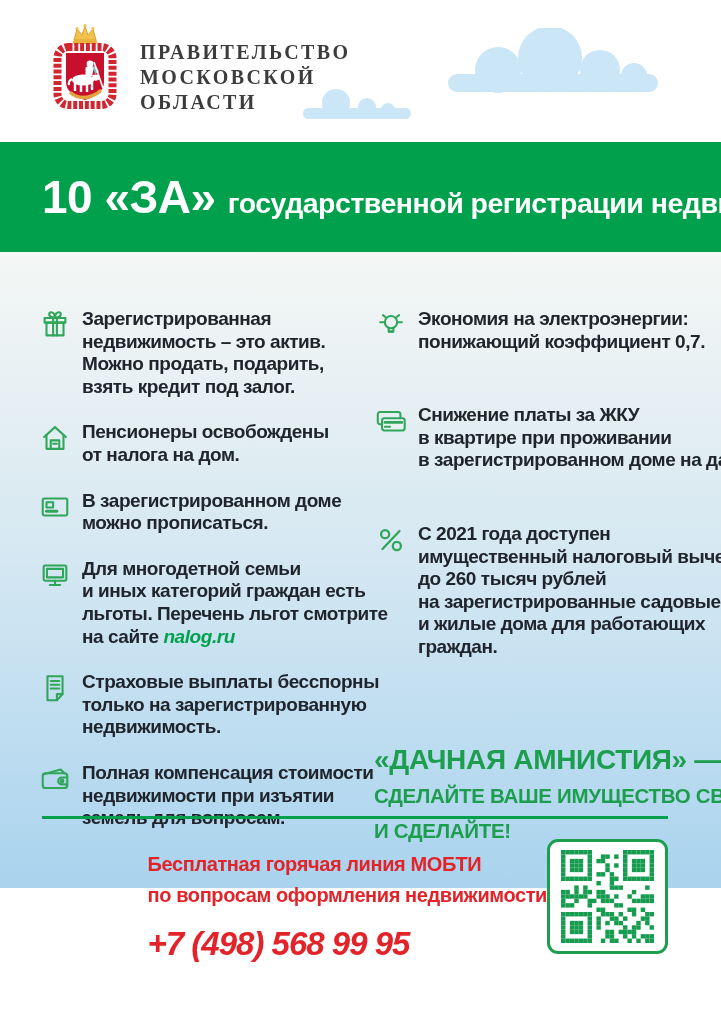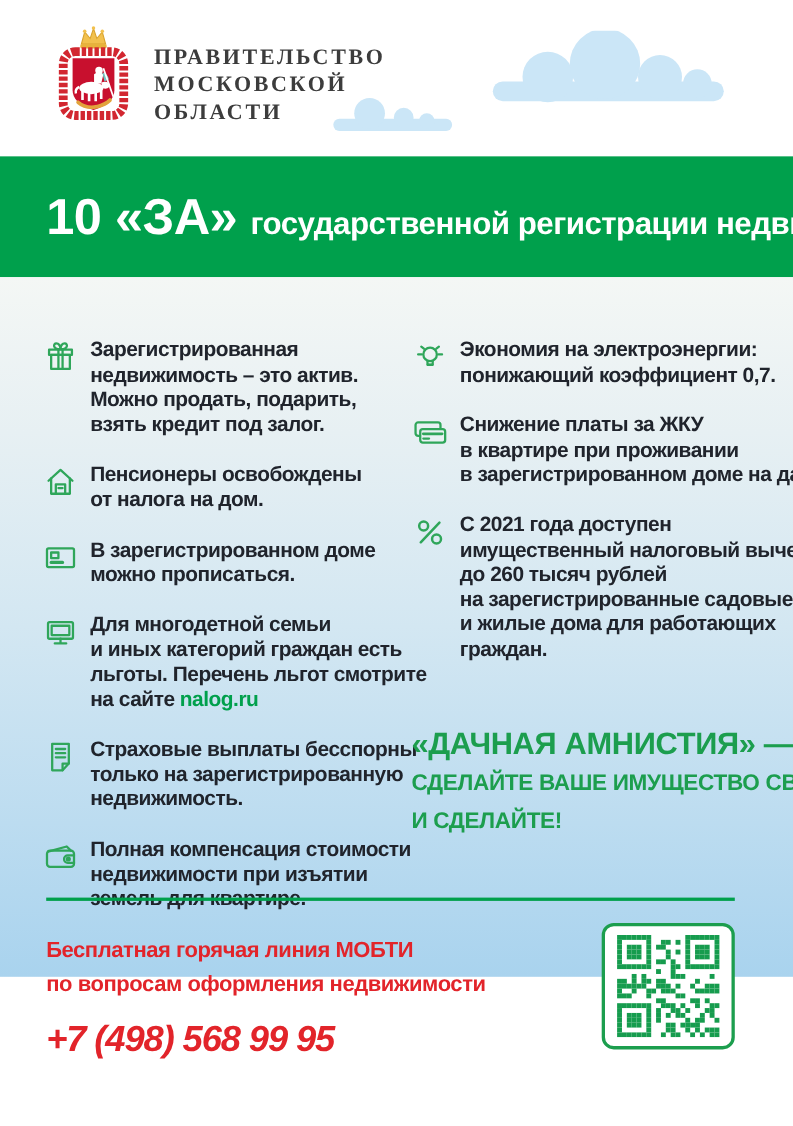--- a/index.html
+++ b/index.html
@@ -22,35 +22,35 @@
     color:#ffffff;font-weight:bold;letter-spacing:-0.5px;white-space:nowrap;}
   .banner-big{font-size:46px;}
   .banner-rest{font-size:28.5px;}
 
   
   .content{position:relative;height:636px;
     background:linear-gradient(180deg,#f4f7f5 0%,#e7f0f3 22%,#d3e7f2 50%,#bcdcf0 78%,#a9d3ee 100%);}
   .columns{display:flex;padding:56px 0 0 38px;}
   .col{display:flex;flex-direction:column;}
   .col-left{width:336px;}
-  .col-right{width:330px;}
+  .col-right{width:330px;gap:28px;}
   .item{display:flex;align-items:flex-start;margin-bottom:23px;}
   .item .icon{flex:none;width:34px;height:34px;margin-right:10px;}
   .item .icon svg{display:block;}
   .itext{margin:0;font-size:19px;font-weight:bold;color:#20242c;
     line-height:22.6px;letter-spacing:-0.45px;white-space:pre;}
-  .link{color:#00A04C;}
+  .link{color:#00A04C;font-style:italic;}
 
   .slogan{margin-top:36px;color:#1c9e4e;font-weight:bold;letter-spacing:-0.3px;}
   .slogan-l1{font-size:28px;line-height:28px;margin-bottom:9px;white-space:nowrap;}
   .slogan-l2,.slogan-l3{font-size:20.5px;line-height:26px;margin-bottom:9px;white-space:nowrap;}
 
   
   .hotline{position:absolute;left:42px;top:564px;width:626px;
-    border-top:3px solid #00A04C;display:flex;justify-content:space-between;align-items:flex-start;}
+    border-top:3px solid #00A04C;display:flex;justify-content:flex-end;align-items:flex-start;}
   .hotline-text{margin-top:30px;color:#E2242A;font-weight:bold;}
   .hotline-line{font-size:20px;line-height:31px;letter-spacing:-0.4px;white-space:nowrap;}
   .phone{margin-top:14px;font-size:33px;letter-spacing:-1px;white-space:nowrap;font-style:italic;}
   .qr{margin-top:20px;flex:none;width:99px;height:93px;background:#ffffff;
     border:3px solid #1c9e4e;border-radius:11px;padding:8px;}
   .qr svg{display:block;}
 </style>
 </head>
 <body>
 
@@ -187,21 +187,21 @@
             <span class="icon">
               <svg width="34" height="34" viewBox="0 0 36 36" fill="none" stroke="#2FA65A" stroke-width="2.2" stroke-linecap="round" stroke-linejoin="round">
                 <path d="M6,13 L24,8 L28,12"></path>
                 <rect x="5" y="12" width="26" height="15.5" rx="3"></rect>
                 <path d="M31,16.5 h-6 a3.6,3.6 0 0 0 0,7.2 h6"></path>
                 <circle cx="25.5" cy="20" r="1.4" fill="#2FA65A"></circle>
               </svg>
             </span>
             <p class="itext">Полная компенсация стоимости
 недвижимости при изъятии
-земель для квартире.</p>
+земель для вопросам.</p>
           </div>
         </div>
       <div class="col col-right" id="col-right">
       <div class="item">
             <span class="icon">
               <svg width="34" height="34" viewBox="0 0 36 36" fill="none" stroke="#2FA65A" stroke-width="2.2" stroke-linecap="round" stroke-linejoin="round">
                 <circle cx="18" cy="15" r="6.5"></circle>
                 <path d="M15.5,21.5 V25 H20.5 V21.5"></path>
                 <path d="M16,25 H20" stroke-width="2.6"></path>
                 <path d="M6.5,15 H10 M26,15 H29.5 M9.5,7.5 L12,9.5 M26.5,7.5 L24,9.5"></path>

